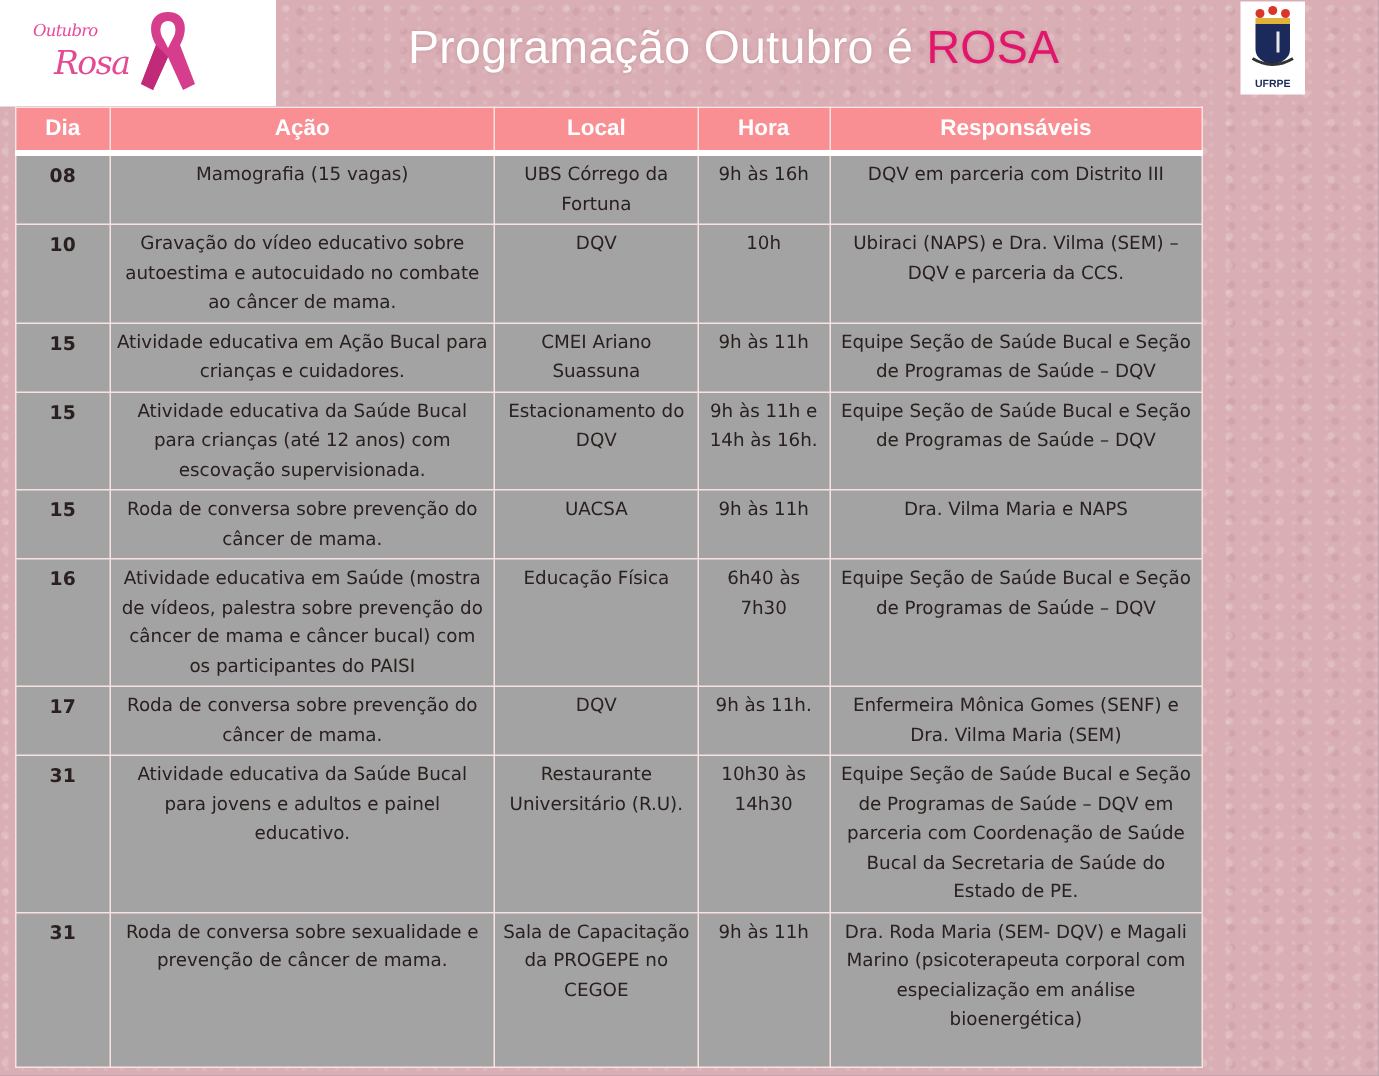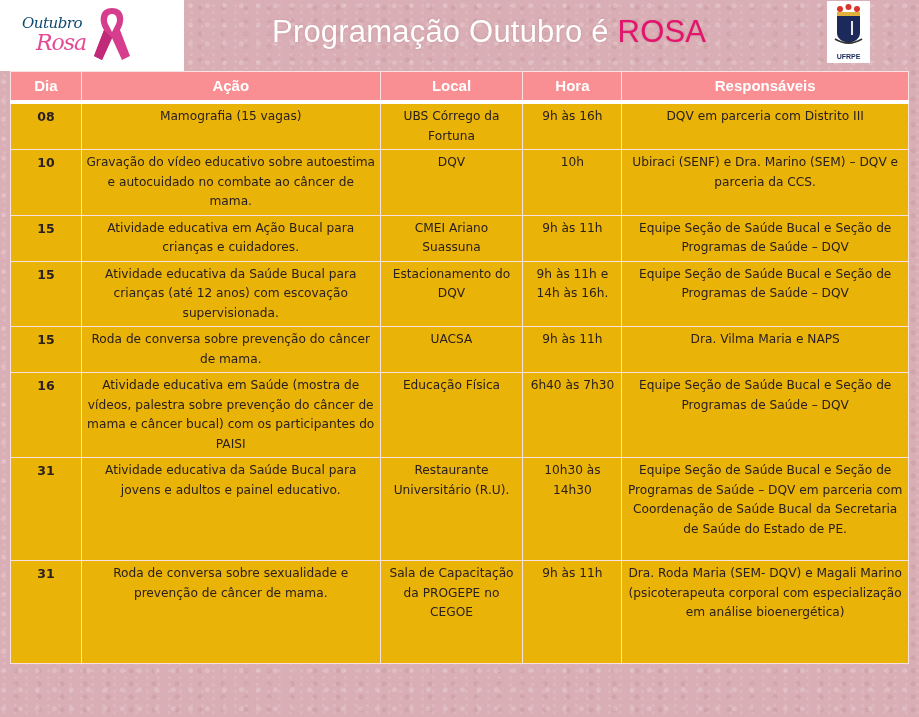--- a/index.html
+++ b/index.html
@@ -10,43 +10,43 @@
       radial-gradient(circle at 70% 60%, rgba(150,90,100,0.12) 0 2px, transparent 3px) 0 0/23px 13px,
       radial-gradient(circle at 40% 80%, rgba(255,255,255,0.12) 0 1px, transparent 2px) 0 0/11px 7px,
       #d9aeb4;
     font-family: "DejaVu Sans", sans-serif;
   }
   .logo-left {
     position:absolute; left:0; top:0; width:184px; height:71px; background:#fff;
   }
   .logo-left .txt1 {
     position:absolute; left:22px; top:14px; font-family:"DejaVu Serif", serif; font-style:italic;
-    color:#0c4a6e; font-size:15px; letter-spacing:-0.5px;
+    color:#ec4899; font-size:11px; letter-spacing:-0.5px;
   }
   .logo-left .txt2 {
     position:absolute; left:36px; top:30px; font-family:"DejaVu Serif", serif; font-style:italic;
     color:#e44a93; font-size:22px; letter-spacing:-1px;
   }
   .logo-left svg { position:absolute; left:88px; top:4px; }
   .title {
     position:absolute; left:272px; top:14px; font-family:"Liberation Sans", sans-serif;
     font-weight:normal; font-size:31px; color:#fff; letter-spacing:0.2px;
     text-shadow:0 0 2px rgba(180,120,130,0.5);
   }
   .title .hl { color:#e2146c; }
   .logo-right {
     position:absolute; left:827px; top:1px; width:43px; height:62px; background:#fff;
   }
   .logo-right .lbl {
     position:absolute; left:0; right:0; bottom:3px; text-align:center;
     font-family:"Liberation Sans", sans-serif; font-weight:bold; font-size:7px; color:#1b2a5a;
   }
   table.sched {
-    position:absolute; left:10px; top:71px; width:899px;
-    border-collapse:collapse; background:#eab308;
+    position:absolute; left:10px; top:71px; width:792px;
+    border-collapse:collapse; background:#a3a3a3;
     font-family:"DejaVu Sans", sans-serif; font-size:12.2px; color:#2a2020;
   }
   table.sched th, table.sched td {
     border:1px solid #fbe2e2; text-align:center; vertical-align:top; padding:0 4px;
     line-height:19.5px;
   }
   table.sched th {
     height:28px; vertical-align:middle; font-family:"Liberation Sans", sans-serif;
     font-weight:bold; font-size:15px; color:#fff; background:#f98f93;
     border-bottom:4px solid #fff;
@@ -104,21 +104,21 @@
       <td>Mamografia (15 vagas)</td>
       <td>UBS Córrego da Fortuna</td>
       <td>9h às 16h</td>
       <td>DQV em parceria com Distrito III</td>
     </tr>
     <tr style="height:65px">
       <td class="dia">10</td>
       <td>Gravação do vídeo educativo sobre autoestima e autocuidado no combate ao câncer de mama.</td>
       <td>DQV</td>
       <td>10h</td>
-      <td>Ubiraci (SENF) e Dra. Marino (SEM) – DQV e parceria da CCS.</td>
+      <td>Ubiraci (NAPS) e Dra. Vilma (SEM) – DQV e parceria da CCS.</td>
     </tr>
     <tr style="height:46px">
       <td class="dia">15</td>
       <td>Atividade educativa em Ação Bucal para crianças e cuidadores.</td>
       <td>CMEI Ariano Suassuna</td>
       <td>9h às 11h</td>
       <td>Equipe Seção de Saúde Bucal e Seção de Programas de Saúde – DQV</td>
     </tr>
     <tr style="height:65px">
       <td class="dia">15</td>
@@ -134,20 +134,27 @@
       <td>9h às 11h</td>
       <td>Dra. Vilma Maria e NAPS</td>
     </tr>
     <tr style="height:84px">
       <td class="dia">16</td>
       <td>Atividade educativa em Saúde (mostra de vídeos, palestra sobre prevenção do câncer de mama e câncer bucal) com os participantes do PAISI</td>
       <td>Educação Física</td>
       <td>6h40 às 7h30</td>
       <td>Equipe Seção de Saúde Bucal e Seção de Programas de Saúde – DQV</td>
     </tr>
+    <tr style="height:45px">
+      <td class="dia">17</td>
+      <td>Roda de conversa sobre prevenção do câncer de mama.</td>
+      <td>DQV</td>
+      <td>9h às 11h.</td>
+      <td>Enfermeira Mônica Gomes (SENF) e Dra. Vilma Maria (SEM)</td>
+    </tr>
     <tr style="height:103px">
       <td class="dia">31</td>
       <td>Atividade educativa da Saúde Bucal para jovens e adultos e painel educativo.</td>
       <td>Restaurante Universitário (R.U).</td>
       <td>10h30 às 14h30</td>
       <td>Equipe Seção de Saúde Bucal e Seção de Programas de Saúde – DQV em parceria com Coordenação de Saúde Bucal da Secretaria de Saúde do Estado de PE.</td>
     </tr>
     <tr style="height:103px">
       <td class="dia">31</td>
       <td>Roda de conversa sobre sexualidade e prevenção de câncer de mama.</td>

